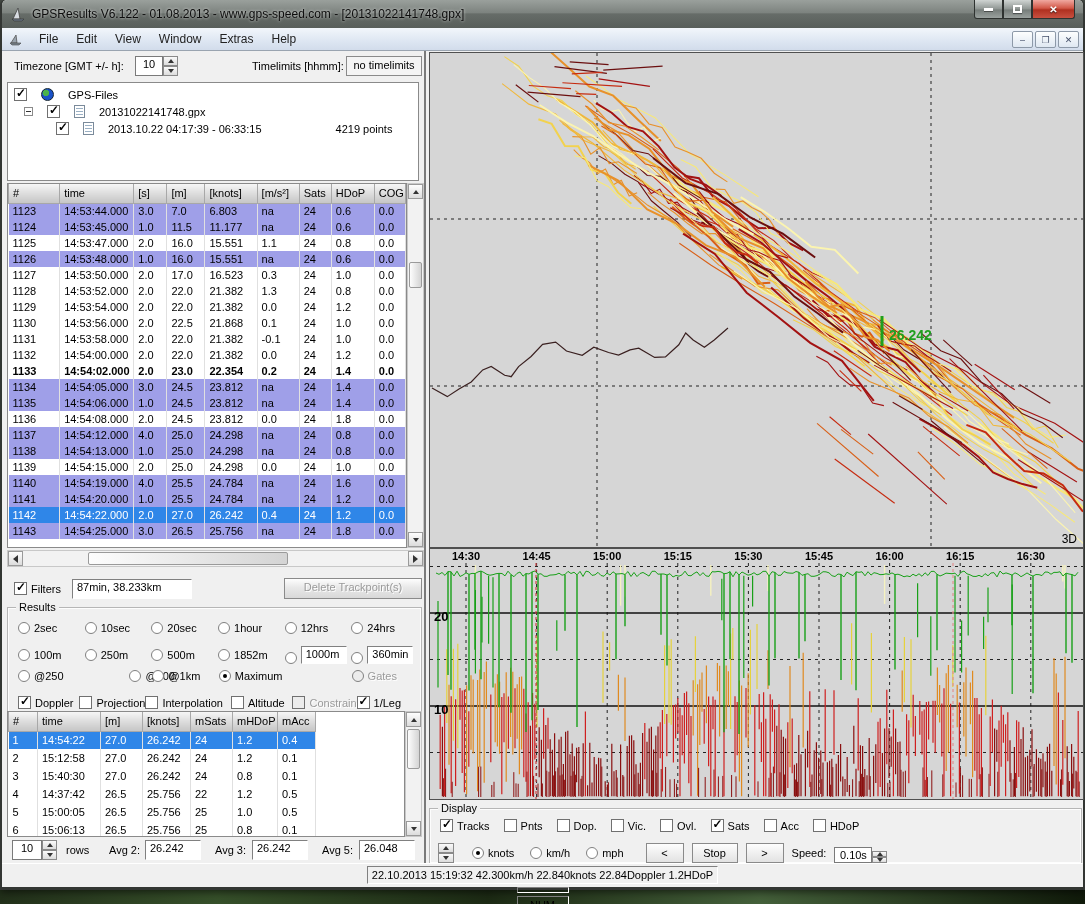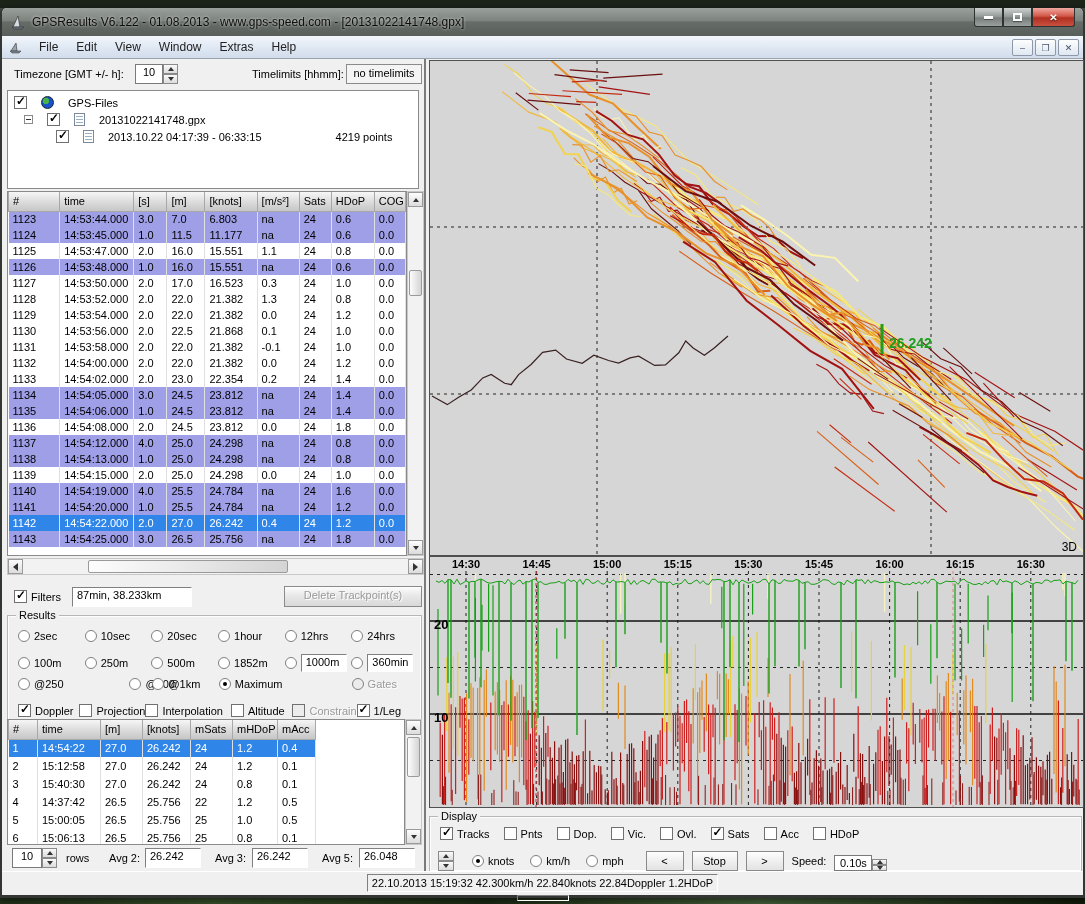--- a/index.html
+++ b/index.html
@@ -1,20 +1,20 @@
 <!DOCTYPE html>
 <html><head>
 <meta charset="utf-8">
 <style>
   * { margin:0; padding:0; box-sizing:border-box; }
   html,body { width:1085px; height:904px; overflow:hidden; }
   body { font-family:"Liberation Sans", sans-serif; font-size:11px; color:#000; background:#1c241a; }
 
   .desktop { position:absolute; inset:0;
-    background:linear-gradient(180deg,#4a4f4a 0%,#3a423a 2%,#2c3a24 80%,#101808 100%);margin-top:8px; }
+    background:linear-gradient(180deg,#4a4f4a 0%,#3a423a 2%,#2c3a24 80%,#101808 100%); }
 
   .window { position:absolute; left:0; top:0; width:1085px; height:890px;
     border-left:2px solid rgba(30,34,30,.9); border-right:2px solid rgba(30,34,30,.9);
     border-bottom:3px solid rgba(30,34,30,.9); border-radius:6px 6px 0 0;
     background:#f0f0f0; box-shadow:0 2px 8px rgba(0,0,0,.6); }
 
   
   .titlebar { position:relative; height:28px; border-radius:5px 5px 0 0;
     background:linear-gradient(180deg,#9aa09c 0%,#7d837f 45%,#666c68 50%,#585e5a 100%);
     display:flex; align-items:center; padding-left:8px; }
@@ -65,21 +65,21 @@
   .tri-l  { width:0; height:0; border-top:4px solid transparent; border-bottom:4px solid transparent; border-right:5px solid #333; }
   .tri-r  { width:0; height:0; border-top:4px solid transparent; border-bottom:4px solid transparent; border-left:5px solid #333; }
 
   .cb { width:13px; height:13px; background:#fff; border:1px solid #707070; display:inline-block;
     position:relative; flex:none; }
   .cb.checked::after { content:"✓"; position:absolute; left:1px; top:-3px; font-size:12px; font-weight:bold; color:#000; }
   .cb.disabled { background:#ececec; }
   .rb { width:12px; height:12px; border-radius:50%; background:#fff; border:1px solid #808080; display:inline-block; position:relative; flex:none; }
   .rb.sel::after { content:""; position:absolute; left:3px; top:3px; width:4px; height:4px; border-radius:50%; background:#000; }
   .rb.disabled { background:#ececec; }
-  .opt { display:inline-flex; align-items:center; gap:4px; white-space:nowrap; }
+  .opt { display:inline-flex; align-items:flex-end; gap:4px; white-space:nowrap; }
   .opt .t.dis { color:#9a9a9a; text-shadow:1px 1px 0 #fff; }
 
   .groupbox { position:absolute; border:1px solid #b6b6b6; box-shadow:inset 0 0 0 1px #fdfdfd; }
   .groupbox .legend { position:absolute; top:-7px; left:8px; background:#f0f0f0; padding:0 3px; font-size:11px; }
 
   
   .treebox { position:absolute; left:5px; right:5px; top:31px; height:99px; background:#fff;
     border:1px solid #8a8a8a; padding:3px 0 0 6px; overflow:hidden; }
   .tree-row { display:flex; align-items:center; height:17px; gap:14px; }
   .expander { width:9px; height:9px; border:1px solid #8a8a8a; background:#fff; position:relative; flex:none; }
@@ -354,21 +354,21 @@
                   <td>1132</td>
                   <td>14:54:00.000</td>
                   <td>2.0</td>
                   <td>22.0</td>
                   <td>21.382</td>
                   <td>0.0</td>
                   <td>24</td>
                   <td>1.2</td>
                   <td>0.0</td>
                 </tr>
-                <tr class="row-w" style="height: 16px;">
+                <tr class="row-w" style="height: 16px; font-weight: bold;">
                   <td>1133</td>
                   <td>14:54:02.000</td>
                   <td>2.0</td>
                   <td>23.0</td>
                   <td>22.354</td>
                   <td>0.2</td>
                   <td>24</td>
                   <td>1.4</td>
                   <td>0.0</td>
                 </tr>

